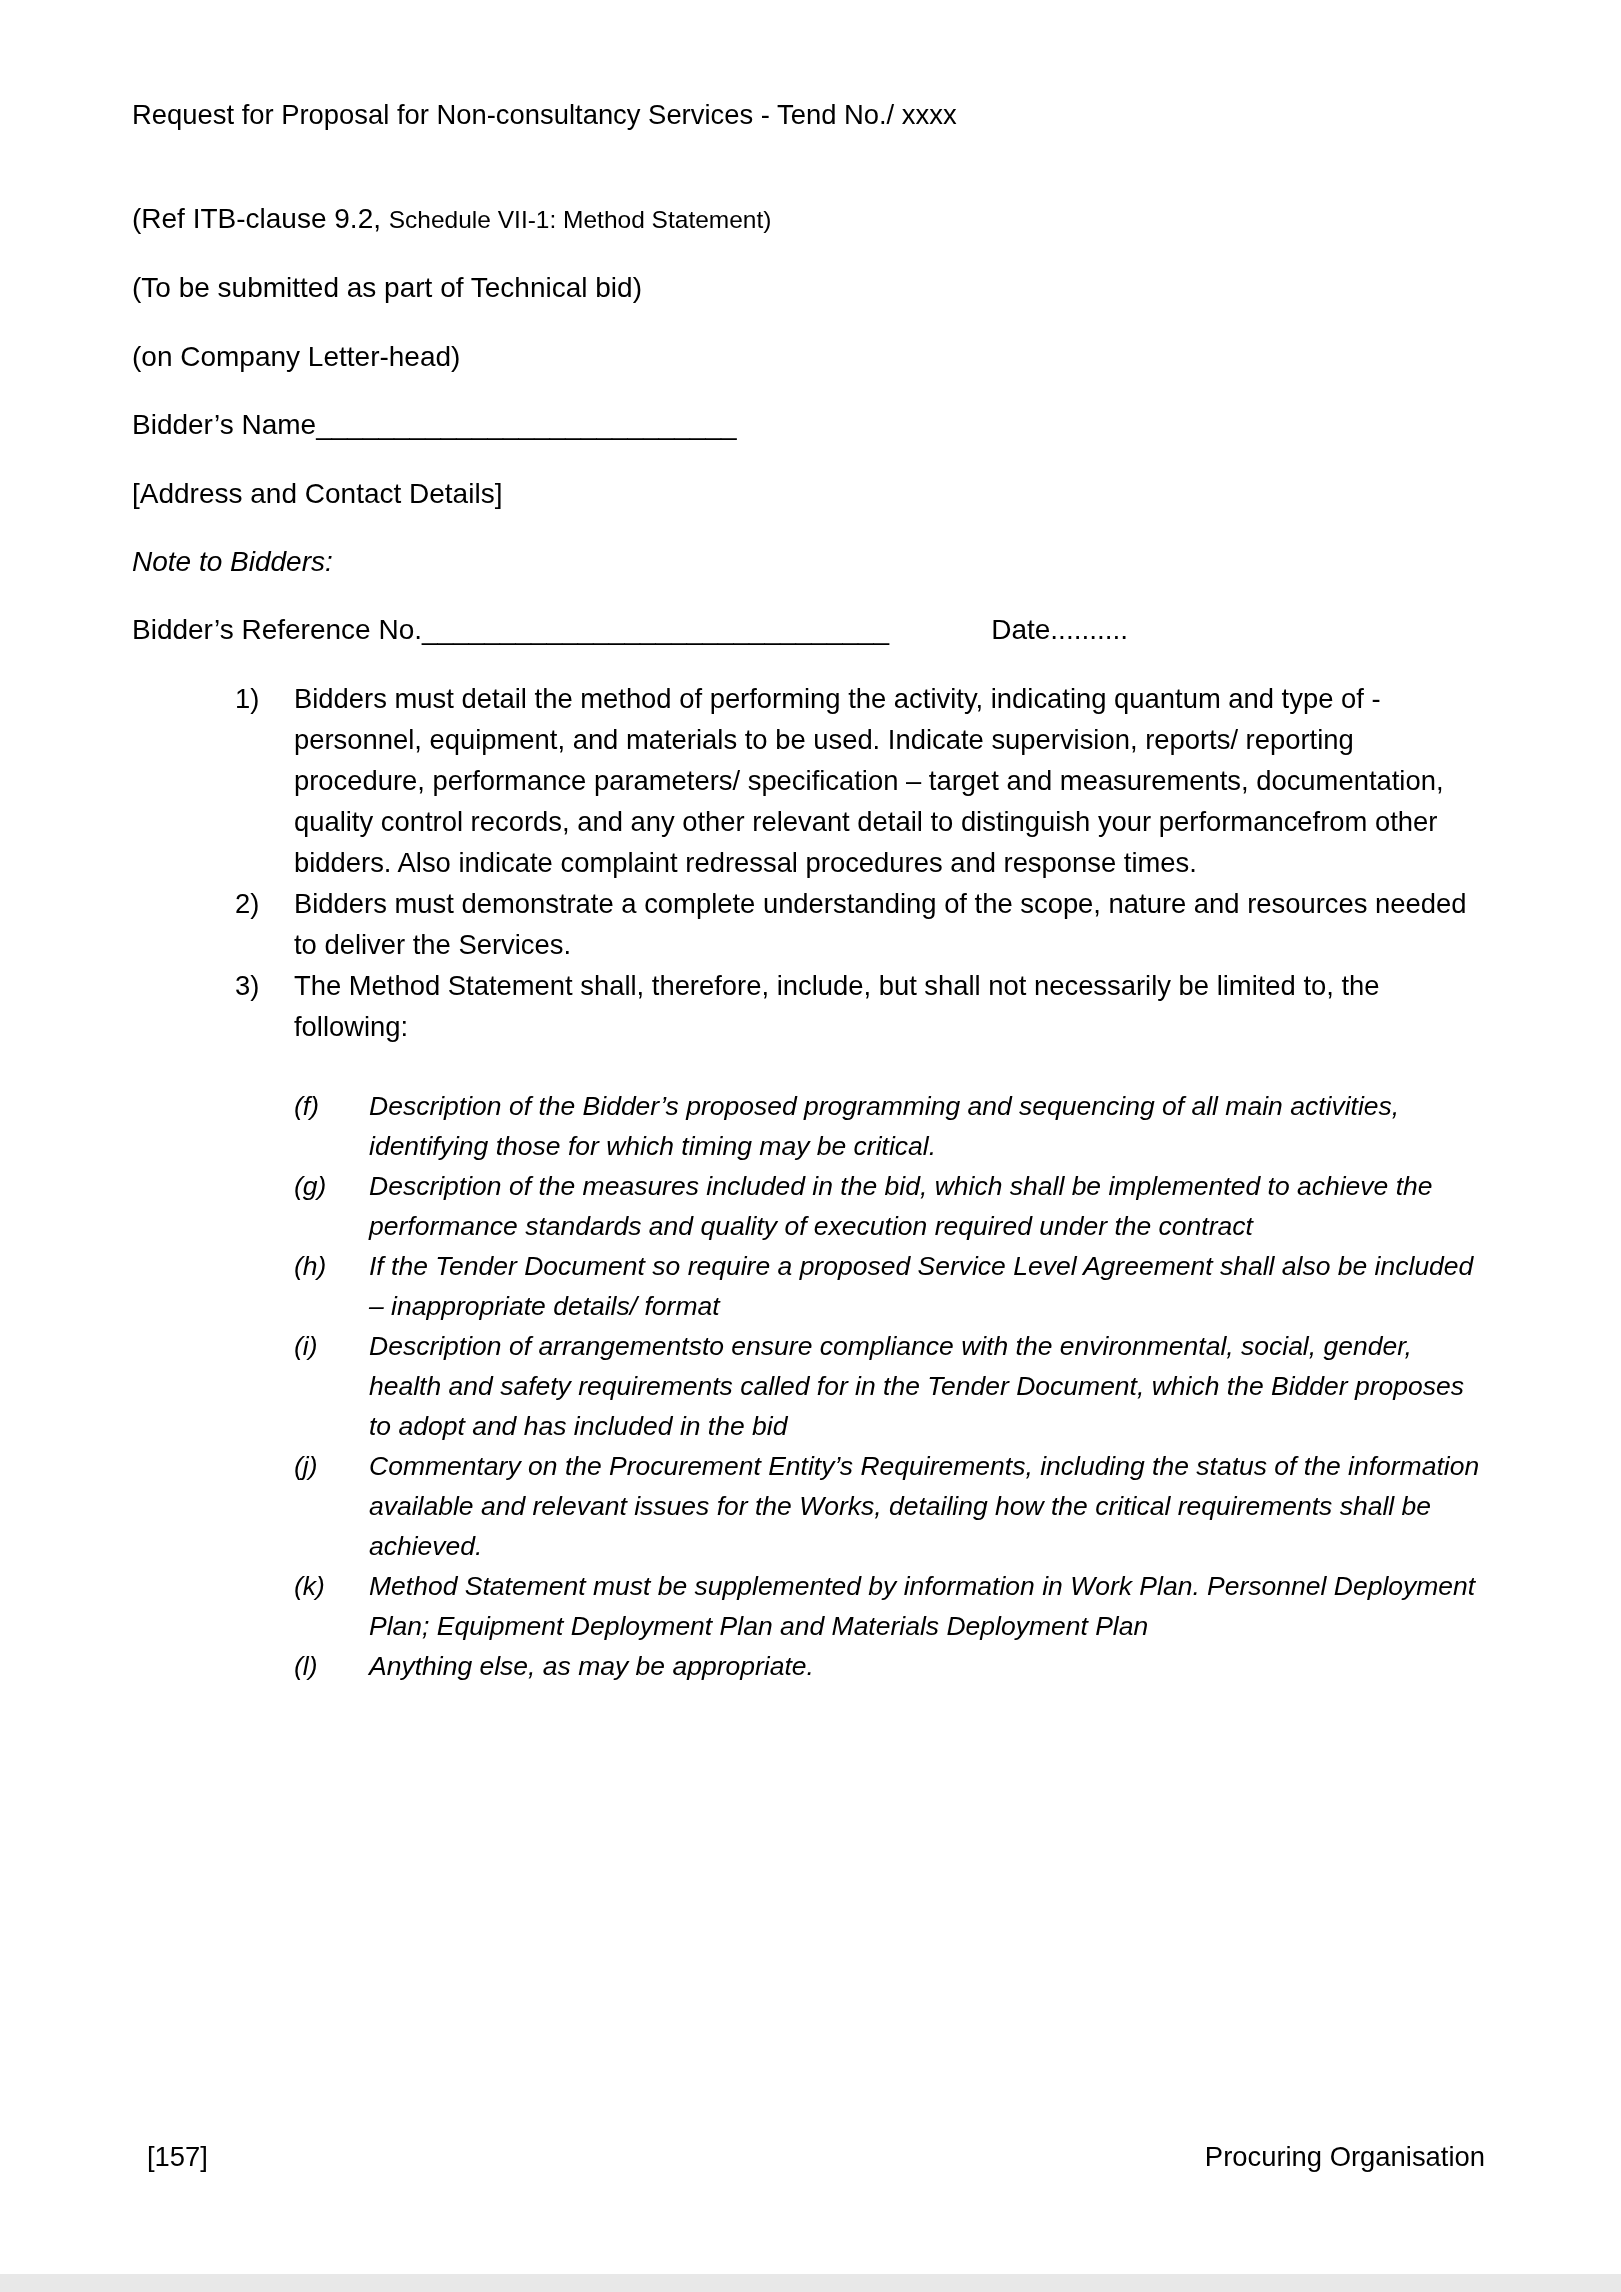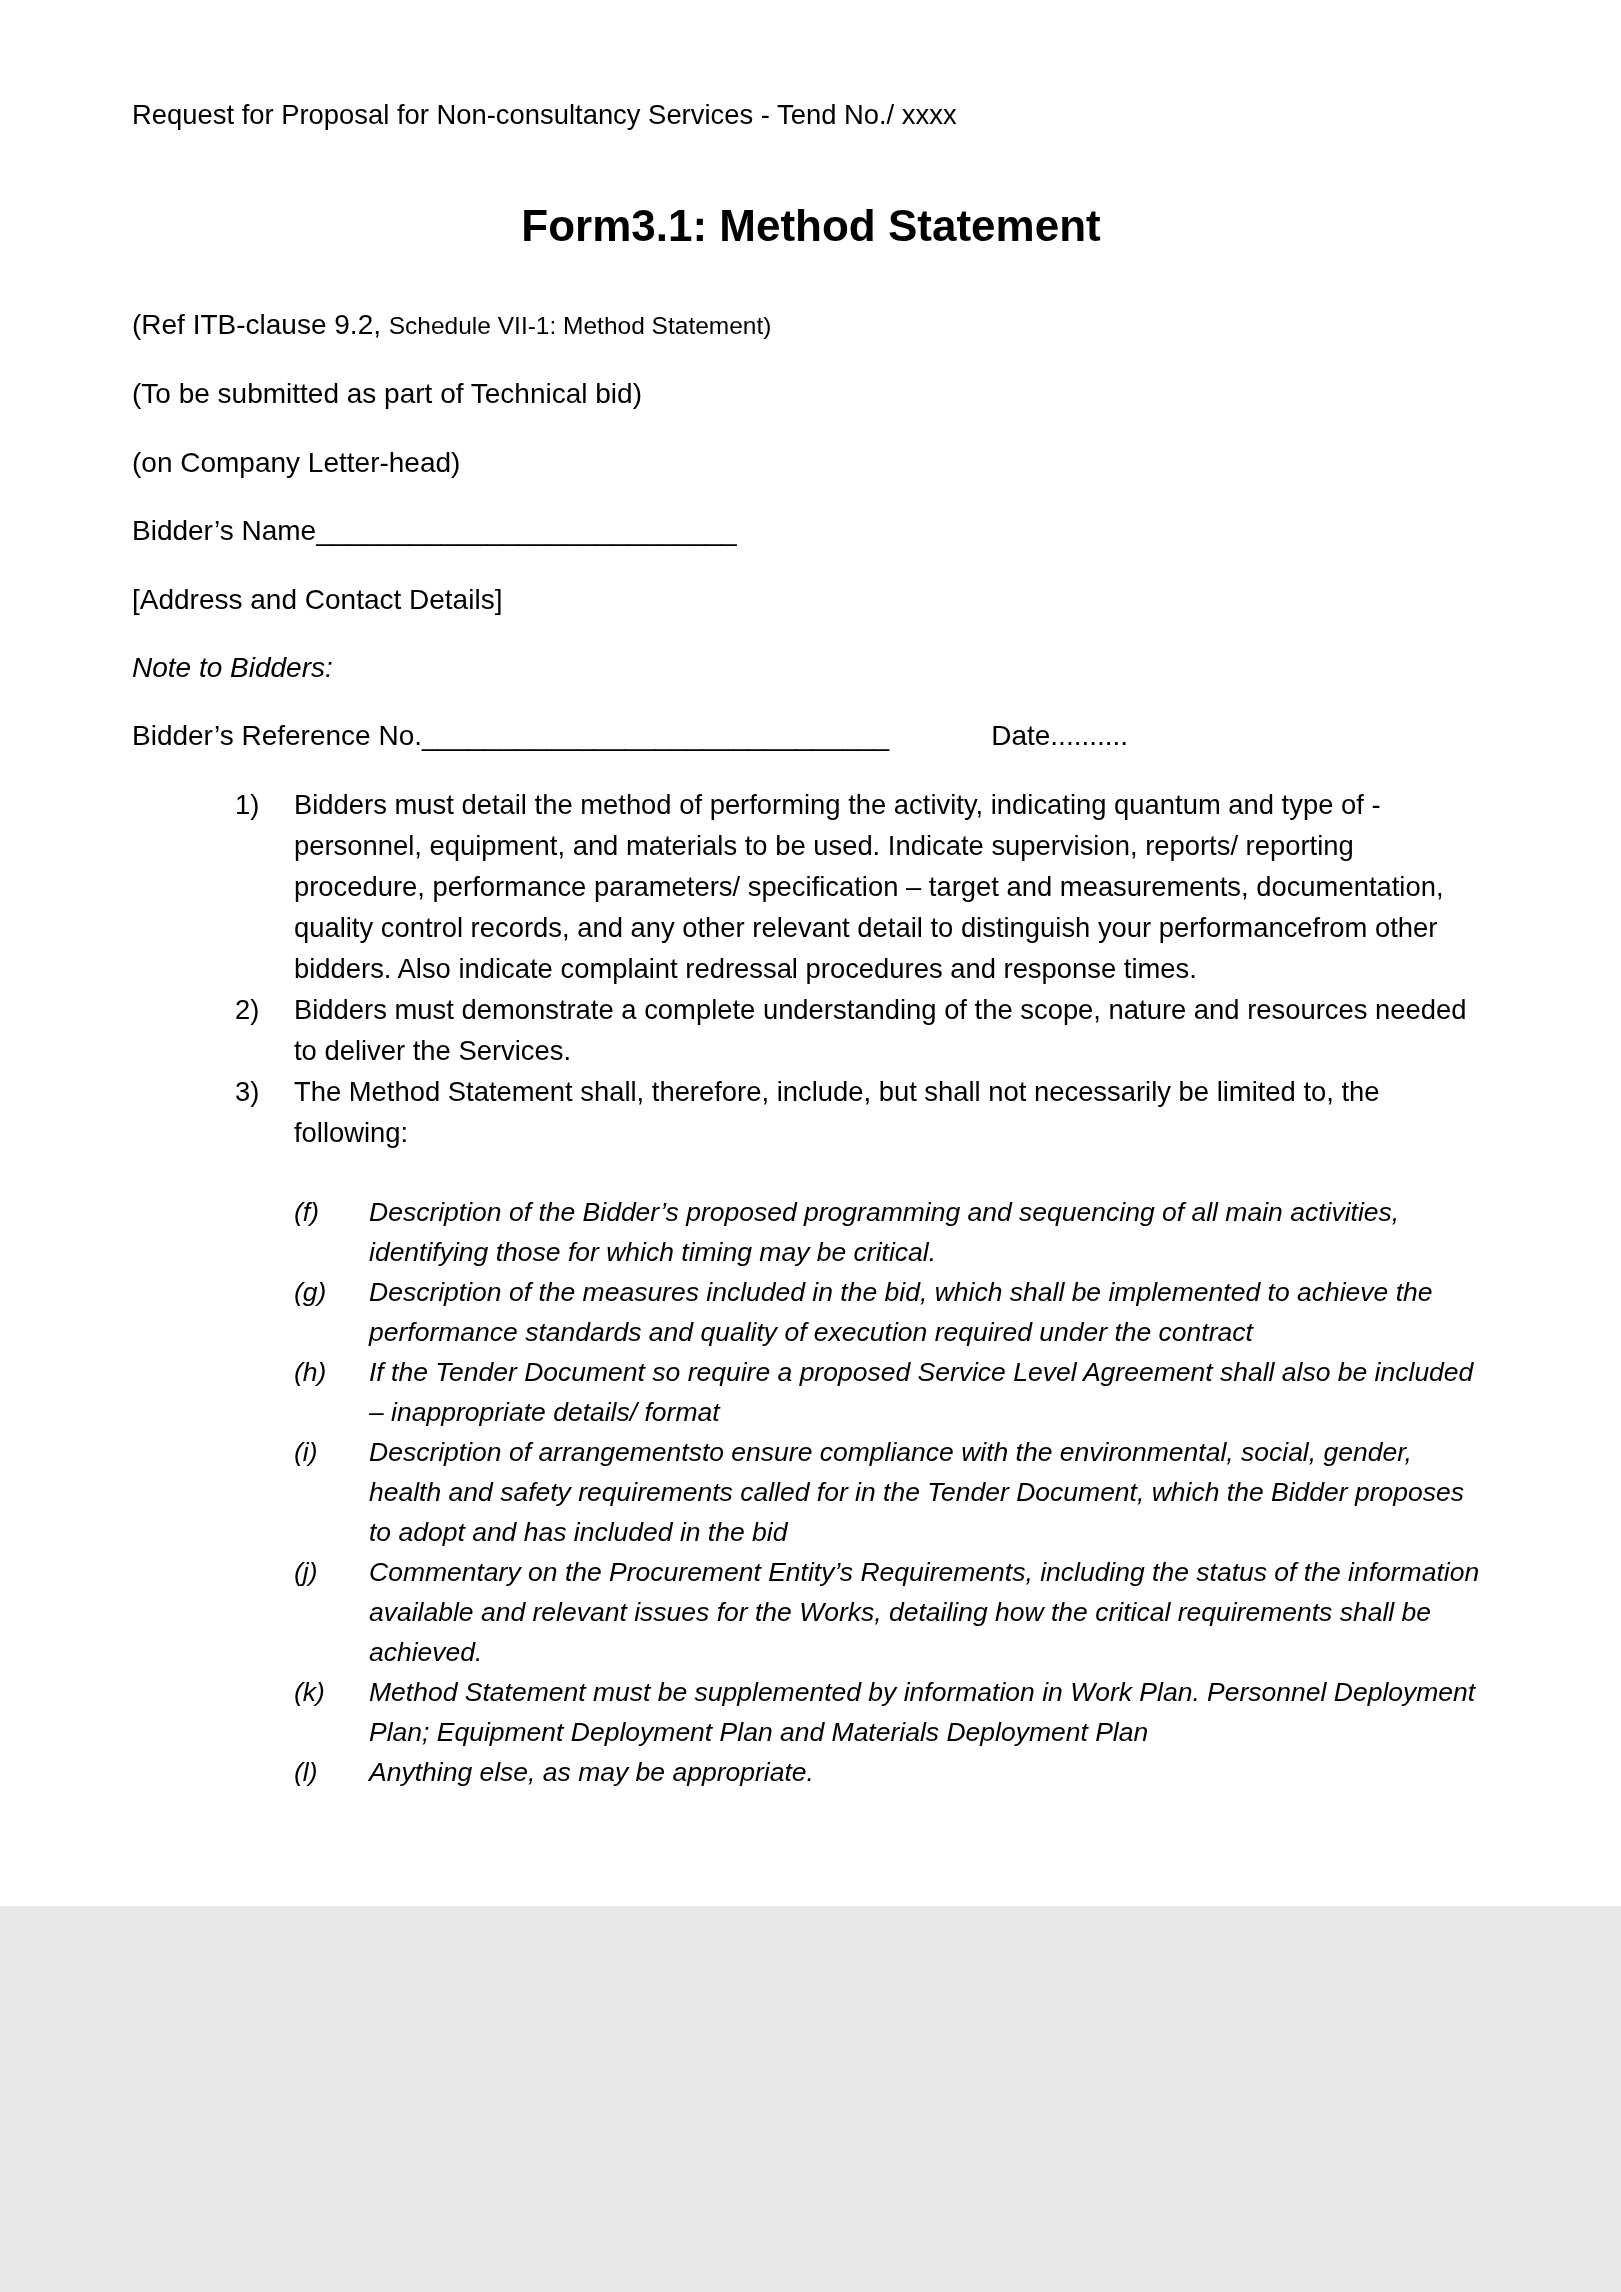--- a/index.html
+++ b/index.html
@@ -1,19 +1,19 @@
 <!DOCTYPE html>
 <html><head>
 <meta charset="utf-8">
 <style>
   * { margin: 0; padding: 0; box-sizing: border-box; }
   html, body { background: #e8e8e8; }
   .page {
     width: 1621px;
-    height: 1906px;
+    height: 2274px;
     background: #ffffff;
     color: #000000;
     font-family: "Liberation Sans", sans-serif;
     position: relative;
     padding: 98px 131px 0 132px;
     overflow: hidden;
   }
   .doc-header {
     font-size: 27.4px;
     line-height: 33px;
@@ -64,21 +64,20 @@
     line-height: 33px;
   }
 </style>
 </head>
 <body>
 
 <div class="page">
 
   <div class="doc-header">Request for Proposal for Non-consultancy Services - Tend No./ xxxx</div>
 
-  <div class="page-title">Form3.1: Method Statement</div>
 
   <p class="para"><span>(Ref ITB-clause 9.2,</span> <span class="small">Schedule VII-1: Method Statement)</span></p>
 
   <p class="para">(To be submitted as part of Technical bid)</p>
 
   <p class="para">(on Company Letter-head)</p>
 
 
   <p class="para"><span>Bidder’s Name</span><span class="blank">___________________________</span></p>
 

